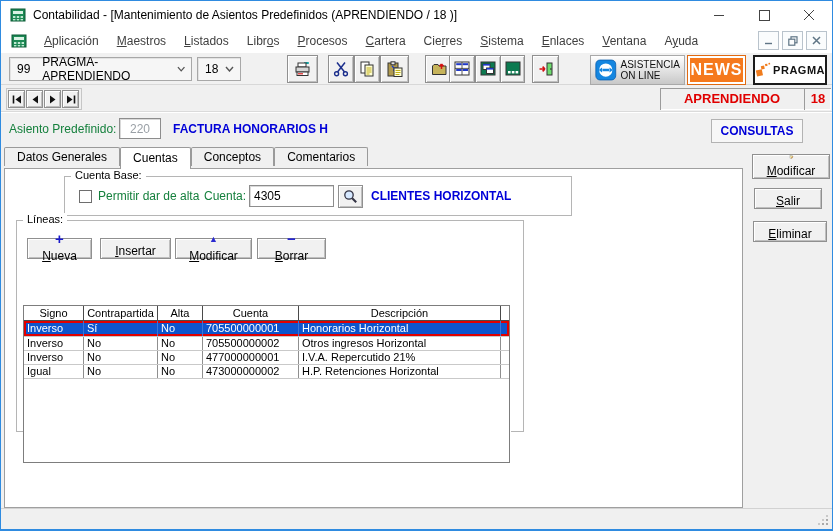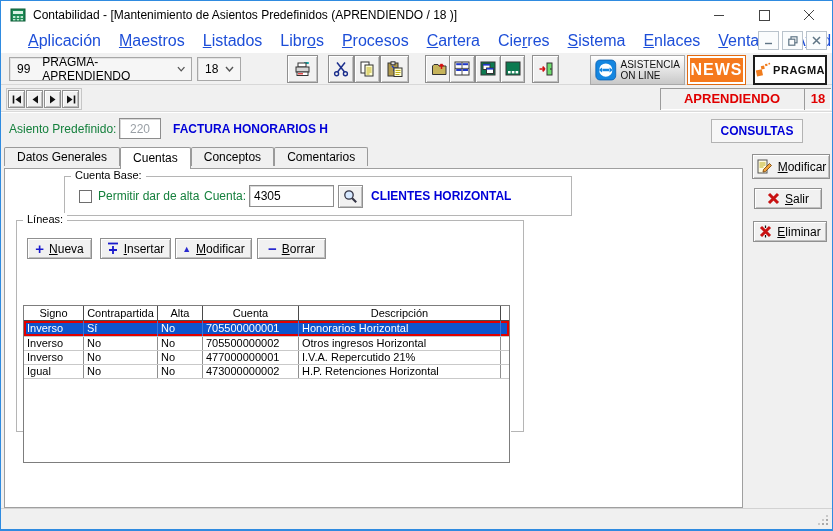--- a/index.html
+++ b/index.html
@@ -10,27 +10,27 @@
   
   .titlebar { position:absolute; left:0; top:0; width:831px; height:28px; background:#fff; }
   .titlebar .appicon { position:absolute; left:9px; top:6px; width:16px; height:16px; }
   .titlebar .title { position:absolute; left:32px; top:7px; font-size:12px; color:#000; white-space:nowrap; }
   .wctrls { position:absolute; right:0; top:0; height:28px; display:flex; }
   .wbtn { width:45px; height:28px; display:flex; align-items:center; justify-content:center; }
 
   
   .menubar { position:absolute; left:0; top:28px; width:831px; height:24px; background:#fff; display:flex; align-items:center; }
   .menubar .appicon { width:16px; height:16px; margin:0 8px 0 10px; }
-  .menuitem { font-size:16px; color:#1d4ed8; padding:3px 9px; white-space:nowrap; }
+  .menuitem { font-size:12px; color:#404040; padding:3px 9px; white-space:nowrap; }
   .mdictrls { position:absolute; right:5px; top:2px; display:flex; gap:3px; }
   .mdibtn { width:21px; height:19px; border:1px solid #b9c3cc; background:#fafcfd; display:flex; align-items:center; justify-content:center; }
 
   
   .toolbar { position:absolute; left:0; top:52px; width:831px; height:32px; background:#f1f1f1; border-bottom:1px solid #d8d8d8; }
-  .raised { background:#f1f1f1; border:1px solid #909090; box-shadow:inset 1px 1px 0 #ffffff, inset -1px -1px 0 #bfbfbf; }
+  .raised { background:#f1f1f1; border:1px solid #909090; box-shadow:inset 1px 1px 0 #ffffff, inset -1px -1px 0 #bfbfbf;flex-direction:column; }
   .combo { position:absolute; top:4px; height:24px; border:1px solid #a8a8a8; background:#f6f6f6;
            box-shadow:inset 1px 1px 0 #e3e3e3; display:flex; align-items:center; font-size:12px; color:#000; }
   .combo .chev { margin-left:auto; margin-right:6px; }
   .tbtn { position:absolute; top:2px; height:28px; display:flex; align-items:center; justify-content:center; }
   .badge { position:absolute; top:2px; height:30px; }
 
   .tv-badge { display:flex; align-items:center; border:1px solid #a9a9a9;
               background:linear-gradient(#ffffff,#c8c8c8); padding:0 4px; }
   .tv-text { font-size:10px; line-height:11px; color:#111; margin-left:4px; text-align:left; }
   .news-badge { background:#f5791d; border:1px solid #e06a12; display:flex; align-items:center; justify-content:center; }

